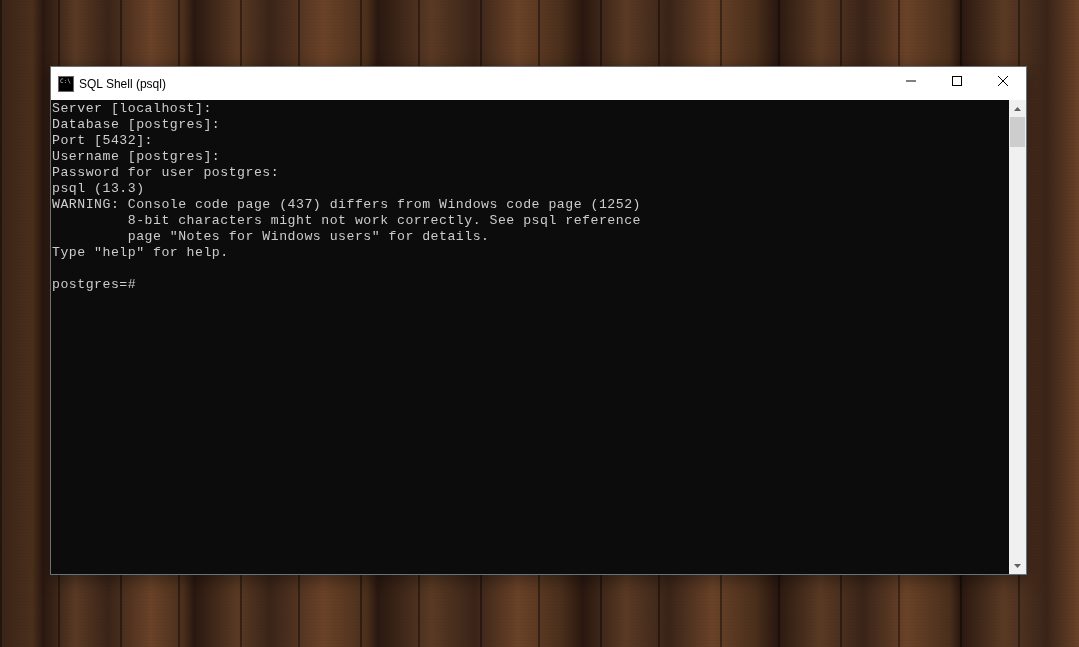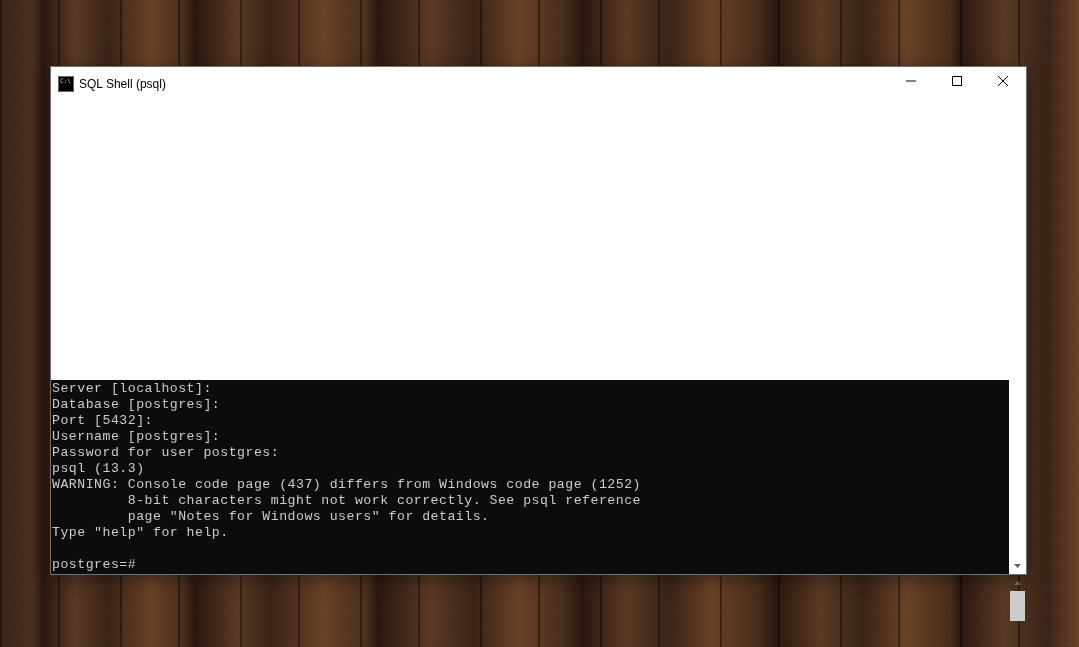--- a/index.html
+++ b/index.html
@@ -117,21 +117,20 @@
     .win-btn svg {
       width: 10px;
       height: 10px;
     }
     
     .terminal-area {
       flex: 1;
       display: flex;
       background: #ffffff;
       margin: 0;
-      align-items: flex-end;
     }
     
     .terminal {
       flex: 1;
       background: #0c0c0c;
       color: #cccccc;
       font-family: Consolas, 'Courier New', monospace;
       font-size: 13.2px;
       line-height: 16px;
       letter-spacing: 0.5px;

